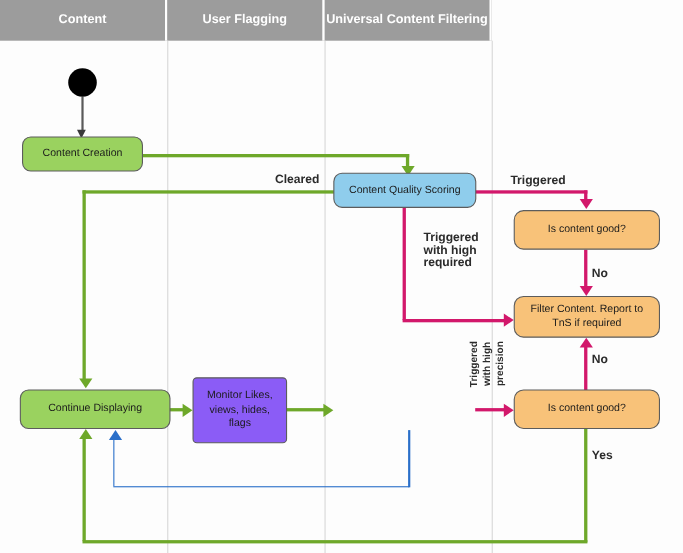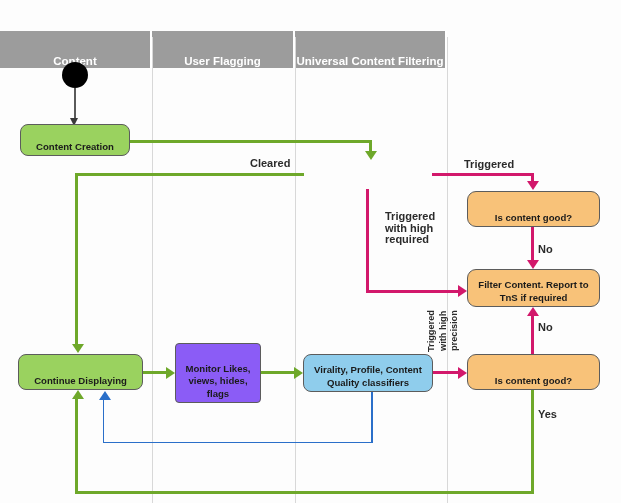--- a/index.html
+++ b/index.html
@@ -3,39 +3,38 @@
 <meta charset="utf-8">
 <style>
   html,body{margin:0;padding:0;background:#ffffff;}
   body{font-family:"Liberation Sans", sans-serif;}
   #stage{position:relative;width:621px;height:503px;background:#fdfdfd;overflow:hidden;}
 
   
   .lane-header{
     position:absolute;top:0;height:37px;
     background:#9c9c9c;
-    display:flex;align-items:flex-end;justify-content:center;
+    display:flex;align-items:center;justify-content:center;
     color:#ffffff;font-size:11.5px;font-weight:bold;
     text-align:center;line-height:13px;
     box-sizing:border-box;
     border-right:2px solid #ffffff;
-    margin-top:31px;
   }
   .lane-header.last{border-right:none;}
 
   
   .lane-div{position:absolute;top:37px;width:1px;background:#d8d8d8;}
 
   
   .node{
     position:absolute;box-sizing:border-box;
     border:1.4px solid #5c5c5c;
-    display:flex;align-items:flex-end;justify-content:center;
+    display:flex;align-items:center;justify-content:center;
     text-align:center;
-    font-size:9.6px;font-weight:bold;color:#1b1b1b;
+    font-size:9.6px;font-weight:normal;color:#1b1b1b;
     line-height:12.5px;
     padding:2px 5px;
     z-index:6;
   }
   .n-green{background:#9ad25f;border-radius:8px;}
   .n-blue{background:#8fcdec;border-radius:8px;}
   .n-orange{background:#f8c279;border-radius:9px;}
   .n-orange-big{background:#8b5cf6;border-radius:4px;}
 
   
@@ -151,38 +150,38 @@
   <div class="seg v green" style="left:75px;top:398px;height:94px;"></div>
   <div class="arw arw-u green" style="left:71.5px;top:390px;"></div>
   <div class="elabel" style="left:538px;top:409px;">Yes</div>
 
   <div class="start-dot" style="left:62px;top:62px;"></div>
 
   <div class="node n-green" style="left:20px;top:124px;width:110px;height:32px;">
     <span>Content Creation</span>
   </div>
 
+  <div class="node n-blue" style="left:303px;top:157px;width:130px;height:32px;">
+    <span>Content Quality Scoring</span>
+  </div>
 
   <div class="node n-orange" style="left:467px;top:191px;width:133px;height:36px;">
     <span>Is content good?</span>
   </div>
 
   <div class="node n-orange" style="left:467px;top:269px;width:133px;height:38px;">
     <span>Filter Content. Report to TnS if required</span>
   </div>
 
-  <div class="node n-green" style="left:18px;top:354px;width:125px;height:36px;">
+  <div class="node n-green" style="left:18px;top:354px;width:137px;height:36px;">
     <span>Continue Displaying</span>
   </div>
 
   <div class="node n-orange-big" style="left:175px;top:343px;width:86px;height:60px;">
     <span>Monitor Likes, views, hides, flags</span>
   </div>
 
-  <div class="node n-blue" style="left:303px;top:354px;width:130px;height:38px;">
-    <span>Virality, Profile, Content Quality classifiers</span>
-  </div>
 
   <div class="node n-orange" style="left:467px;top:354px;width:133px;height:36px;">
     <span>Is content good?</span>
   </div>
 
 </div>
 
 </body></html>

